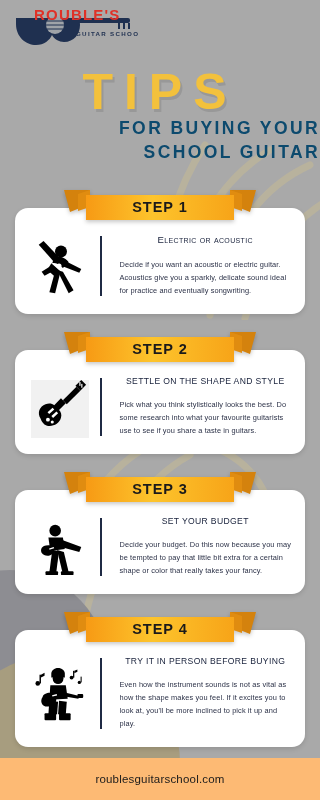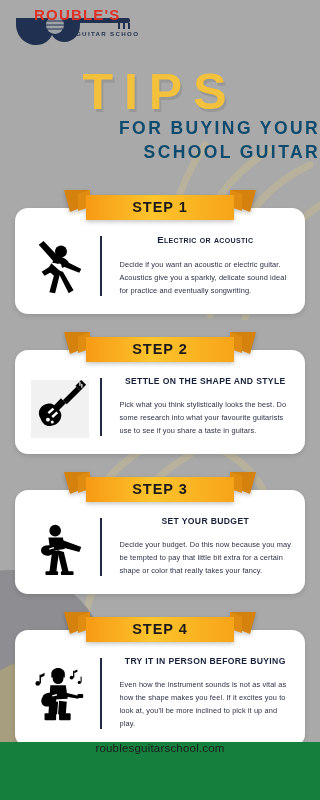--- a/index.html
+++ b/index.html
@@ -110,41 +110,41 @@
     background:#1f2a44;
     flex:0 0 1.5px;
     margin:2px 0 2px 0;
   }
 
   .text-col { flex:1; padding-left:9px; }
 
   .step-title {
     color:#17203a;
     font-size:8.6px;
-    font-weight:bold;
+    font-weight:normal;
     letter-spacing:.35px;
     text-align:center;
     margin-bottom:12px;
     line-height:1.3;
   }
   .step-body {
     color:#2b3147;
     font-size:7.4px;
     line-height:1.75;
     letter-spacing:.1px;
   }
 
   
   .footer {
     position:absolute;
     left:0; right:0; bottom:0;
-    height:58px;
-    background:#15803d;
+    height:42px;
+    background:#fdba74;
     display:flex;
-    align-items:flex-start;
+    align-items:center;
     justify-content:center;
     z-index:5;
   }
   .footer-url {
     color:#1b1b1b;
     font-size:11.5px;
     letter-spacing:.2px;
   }
 </style>
 </head>

